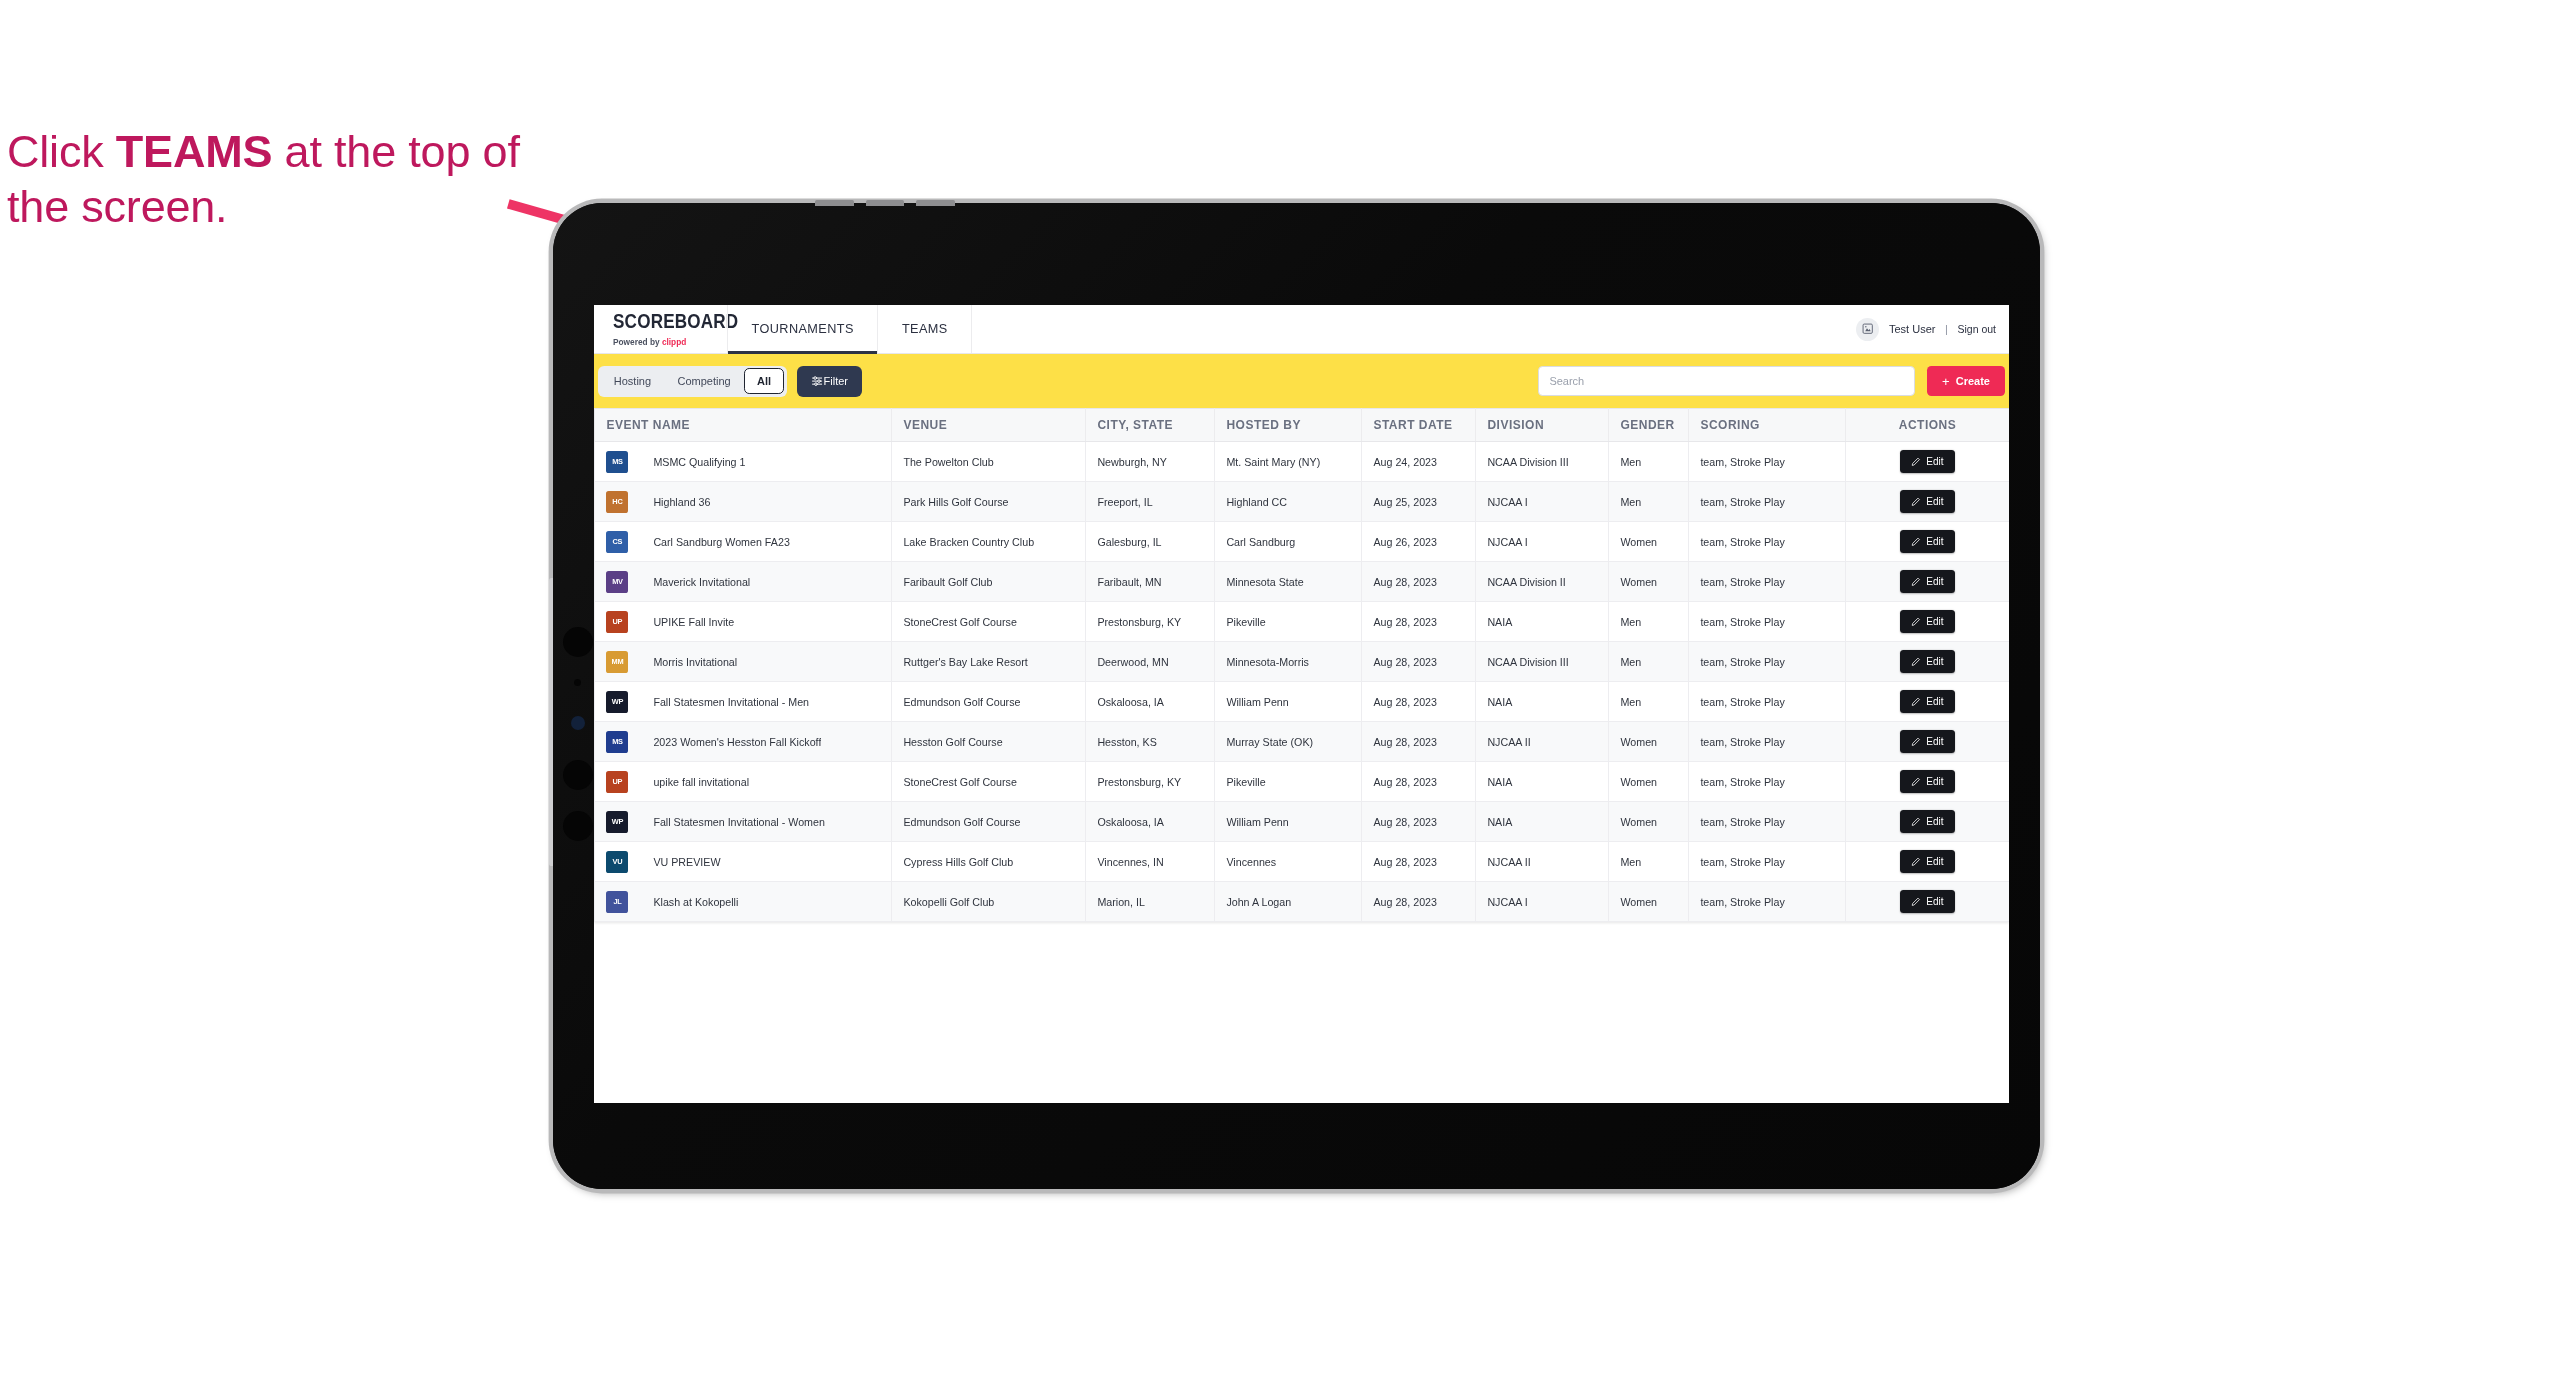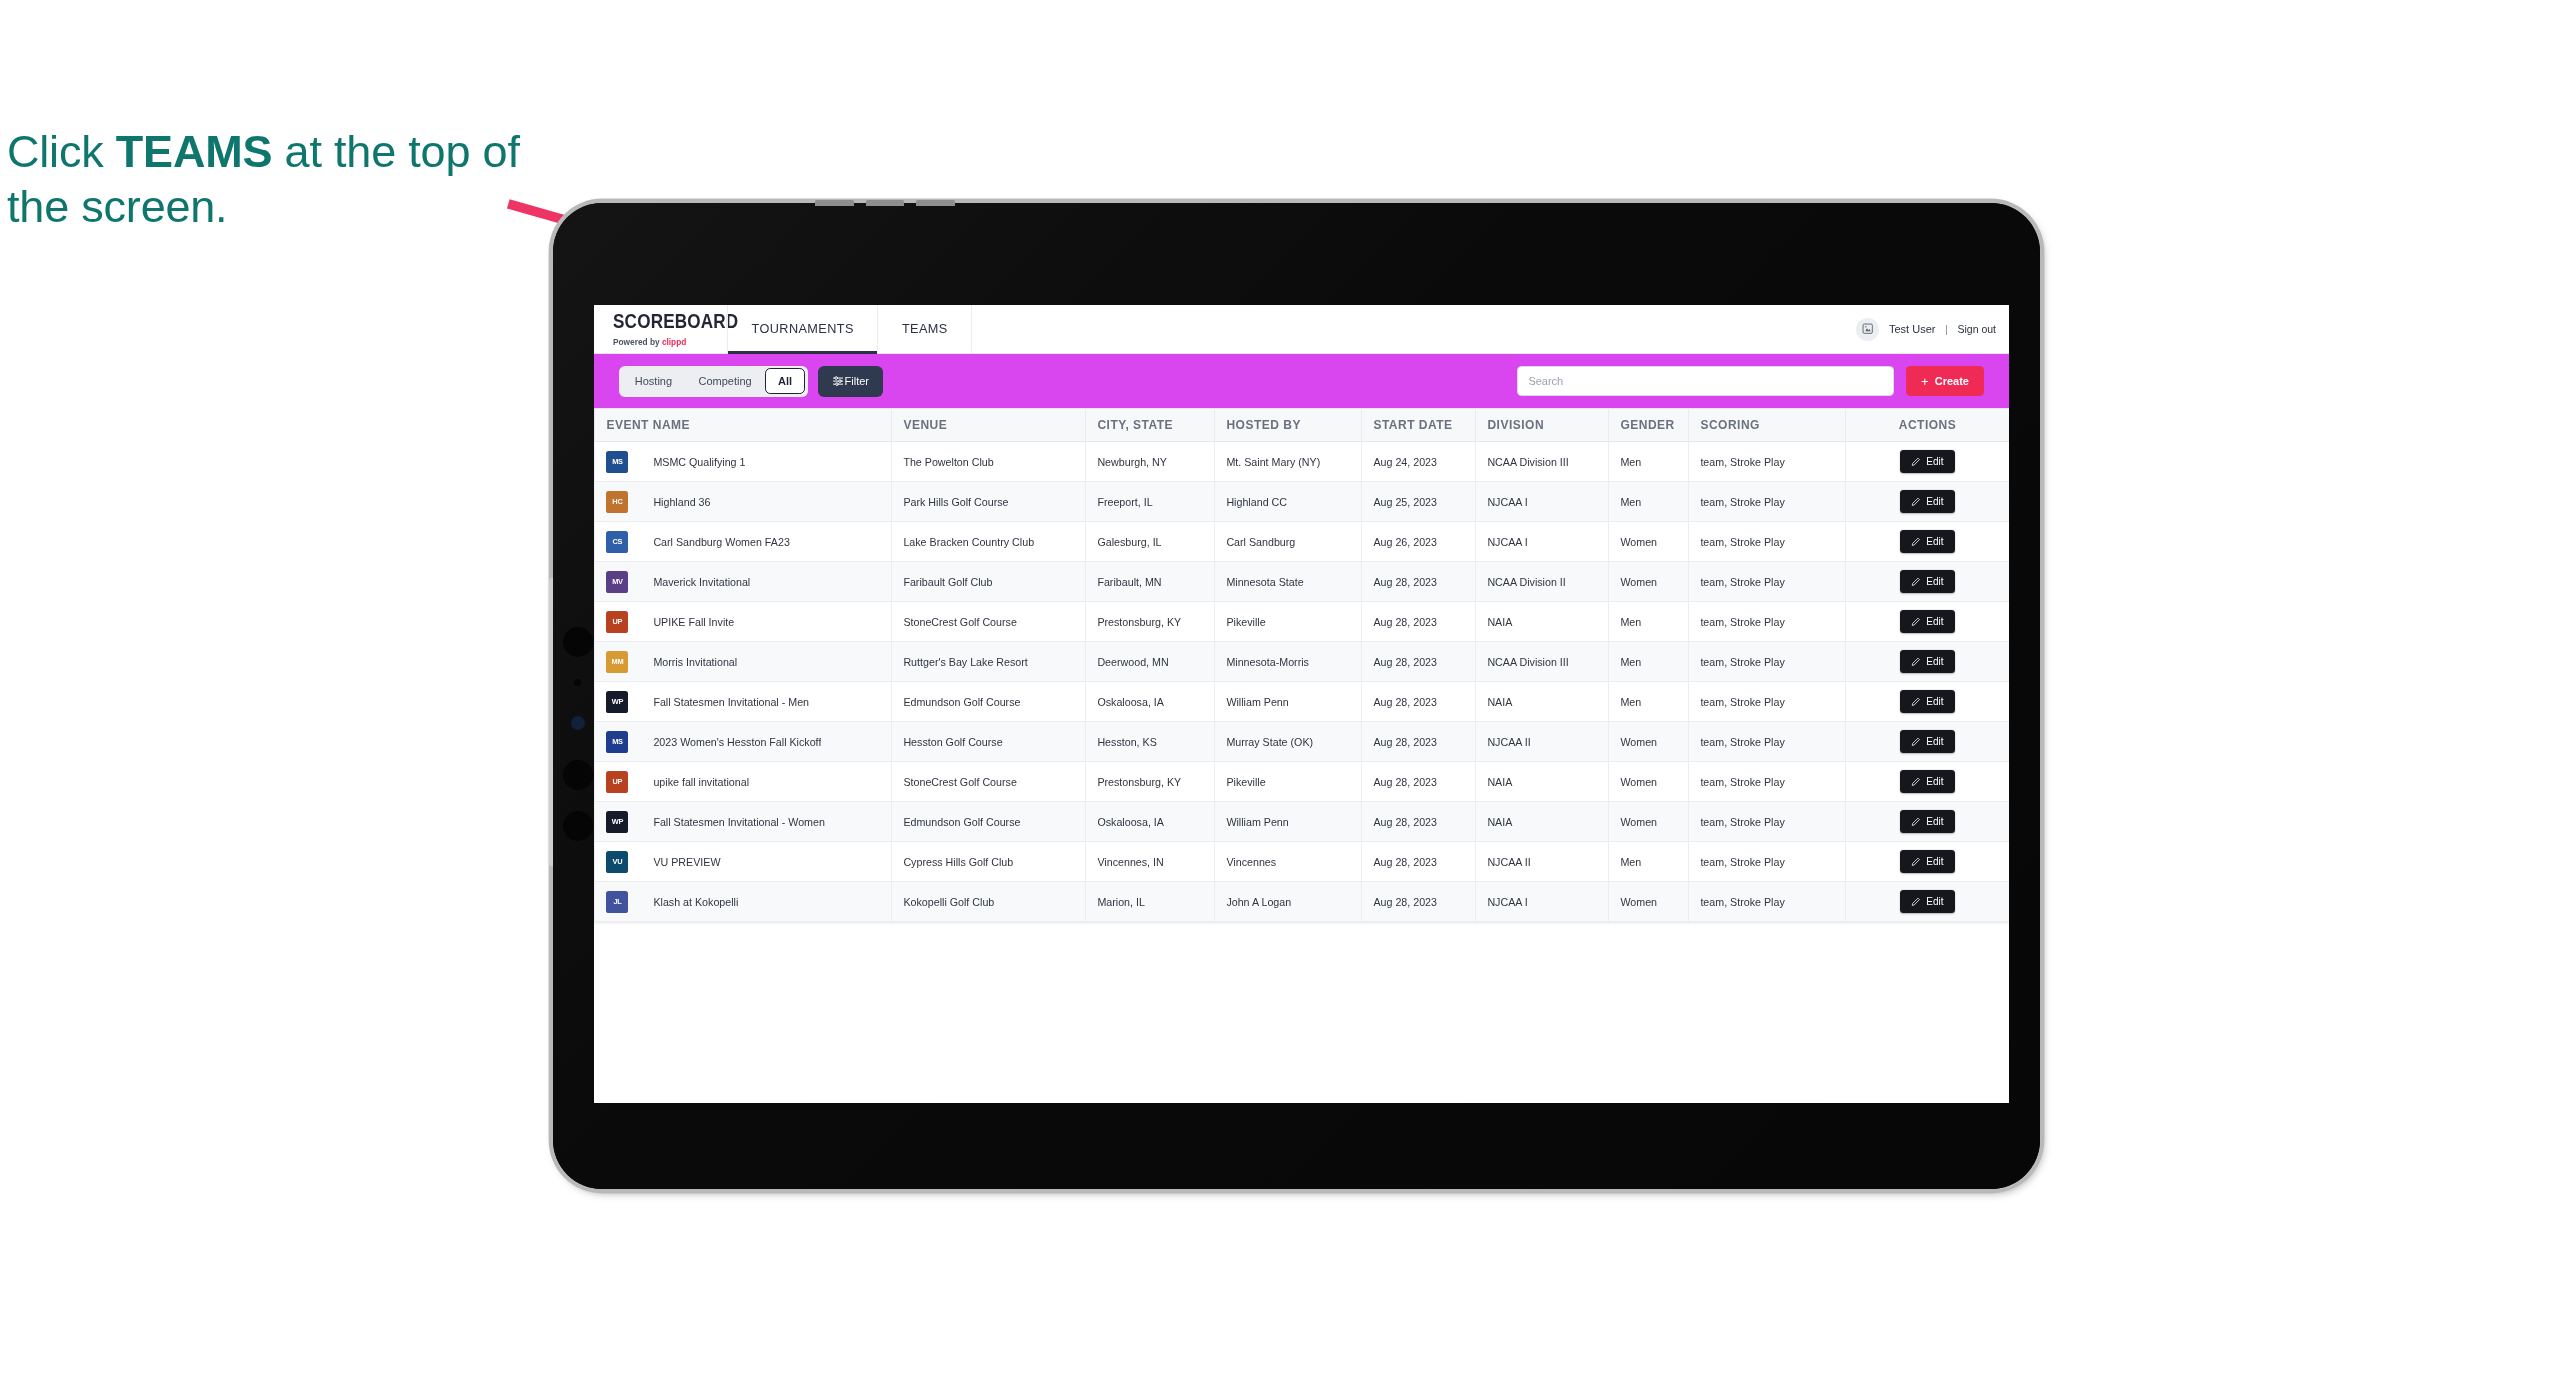--- a/index.html
+++ b/index.html
@@ -13,21 +13,21 @@
 
   #stage { position: relative; width: 2576px; height: 1386px; background:#fff; }
 
   
   .callout {
     position: absolute;
     left: 7px; top: 125px;
     width: 559px;
     font-size: 45px;
     line-height: 1.22;
-    color: #0f766e;
+    color: #be185d;
     font-family: "Liberation Sans", sans-serif;
     letter-spacing: -0.2px;
   }
   .callout .b { font-weight: 700; }
 
   
   .arrow-svg {
     position: absolute;
     left: 489px; top: 183px;
     width: 454px; height: 192px;
@@ -133,22 +133,22 @@
   }
   .avatar svg { display:block; }
   .user-name { font-size: 11px; color:#2b3040; }
   .sep { color:#8d93a1; font-size: 11px; }
   .signout { font-size: 10.5px; color:#2b3040; cursor:pointer; }
 
   
   .toolbar {
     height: 54px;
     display:flex; align-items:center;
-    padding: 0 25px;
-    background:#d946ef;
+    padding: 0 4px;
+    background:#fde047;
   }
   .seg {
     display:flex; align-items:center;
     background:#eceef1; border-radius: 6.1px;
     height: 31px; padding: 2.6px;
   }
   .seg-btn {
     height: 26px; padding: 0 12.2px;
     display:flex; align-items:center;
     font-size: 11px; color:#42495a;

